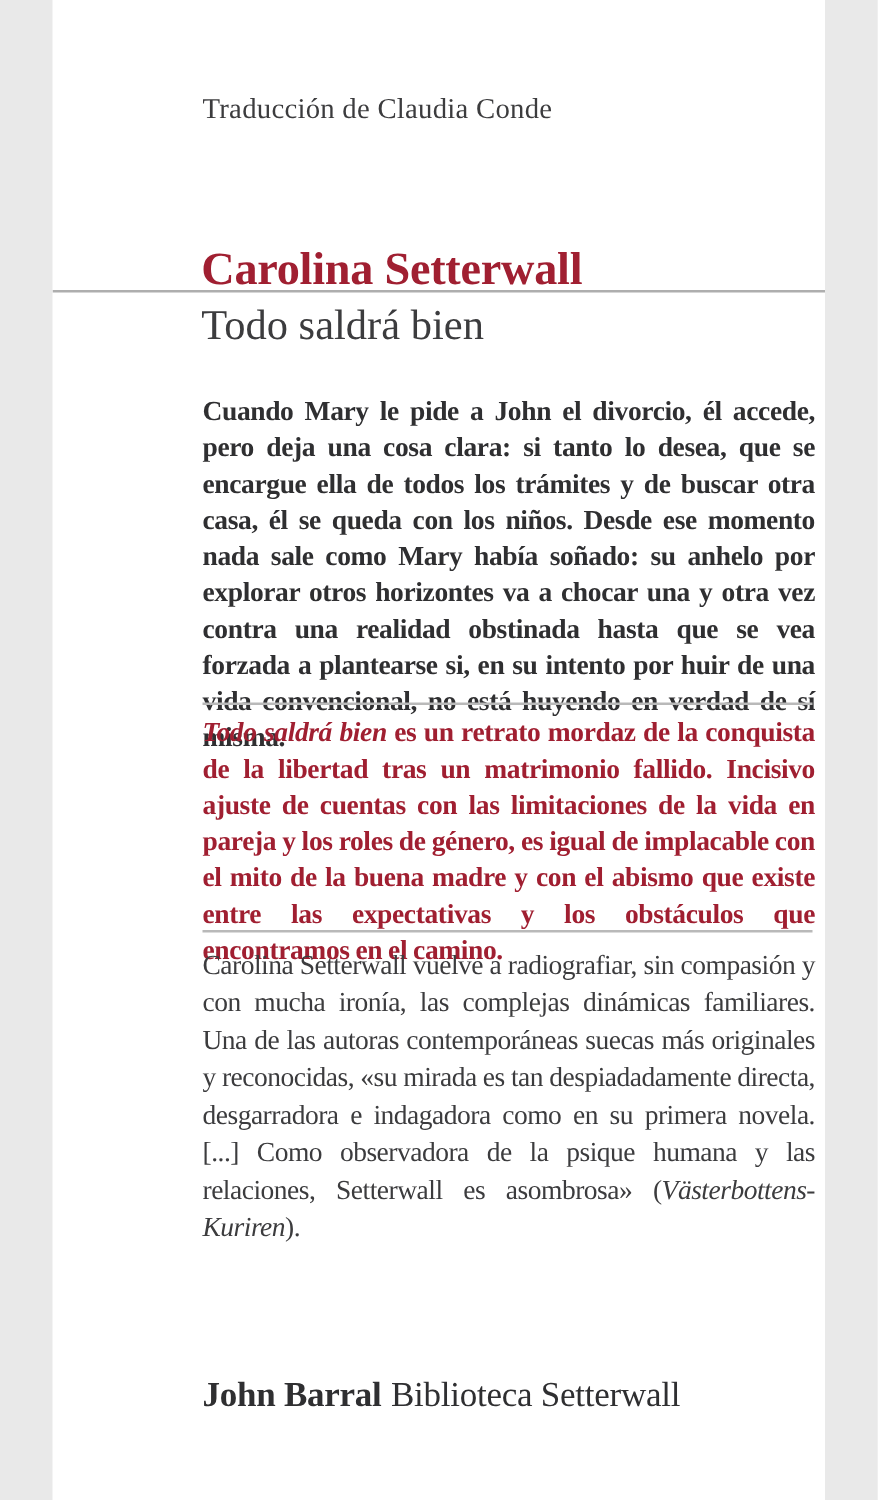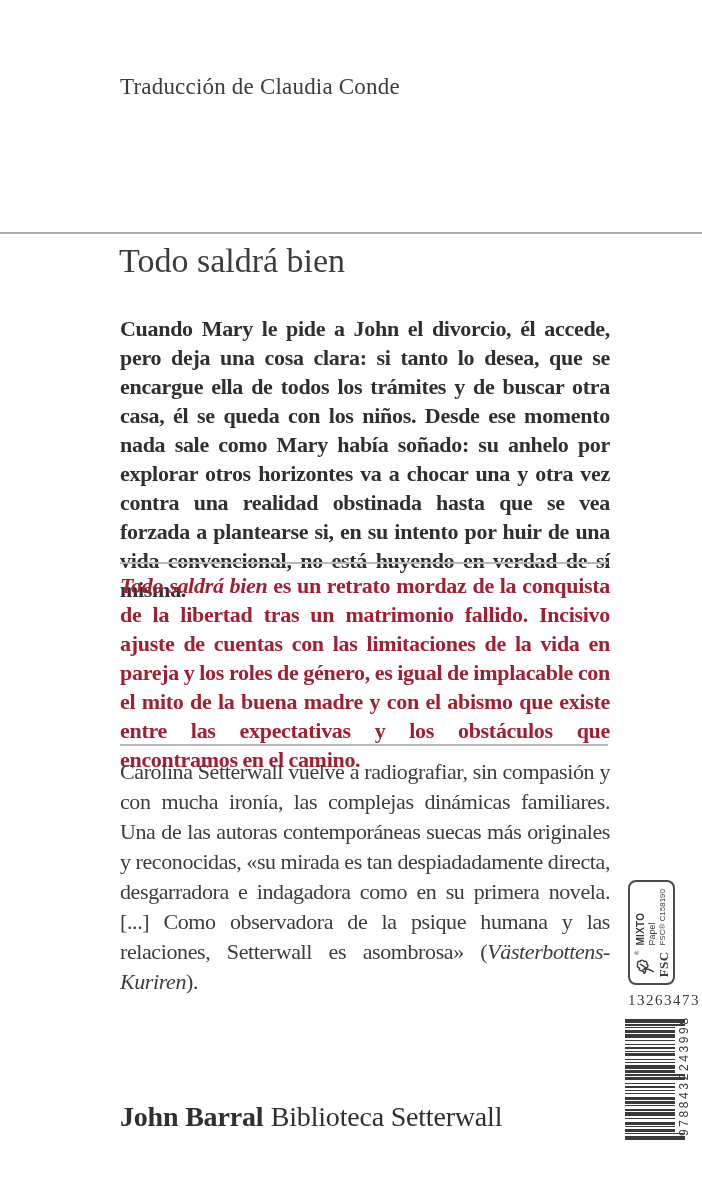--- a/index.html
+++ b/index.html
@@ -5,21 +5,21 @@
   :root{
     --accent-red:#a01f31;
     --text-dark:#2f2f31;
     --text-gray:#3c3c3e;
     --rule-gray:#aeaeae;
     --rule-light:#b9b9b9;
     --bar-ink:#3a3a3c;
   }
   html,body{margin:0;padding:0;background:#e9e9e9;}
   .page{
-    position:relative;width:702px;height:1200px;margin:0 auto;
+    position:relative;width:618px;height:1200px;margin:0 auto;
     background:#ffffff;overflow:hidden;
     font-family:"Liberation Serif", serif;color:var(--text-dark);
   }
   .abs{position:absolute;}
   .tagline{
     left:120px;top:74px;width:420px;
     font-size:23px;color:var(--text-gray);letter-spacing:.2px;
   }
   .full-rule{
     left:0;top:232px;width:702px;height:2px;
@@ -106,20 +106,21 @@
   }
 </style>
 </head>
 <body>
 
 <div class="page">
 
   <div class="abs tagline">Traducción de Claudia Conde</div>
 
   <div class="abs full-rule"></div>
+  <h1 class="abs author">Carolina Setterwall</h1>
   <h2 class="abs title">Todo saldrá bien</h2>
 
   <p class="abs bodycol para synopsis">Cuando Mary le pide a John el divorcio, él accede, pero deja una cosa clara: si tanto lo desea, que se encargue ella de todos los trámites y de buscar otra casa, él se queda con los niños. Desde ese momento nada sale como Mary había soñado: su anhelo por explorar otros horizontes va a chocar una y otra vez contra una realidad obstinada hasta que se vea forzada a plantearse si, en su intento por huir de una vida convencional, no está huyendo en verdad de sí misma.</p>
 
   <div class="abs sep sep1"></div>
 
   <p class="abs bodycol para blurb"><em>Todo saldrá bien</em><span> es un retrato mordaz de la conquista de la libertad tras un matrimonio fallido. Incisivo ajuste de cuentas con las limitaciones de la vida en pareja y los roles de género, es igual de implacable con el mito de la buena madre y con el abismo que existe entre las expectativas y los obstáculos que encontramos en el camino.</span></p>
 
   <div class="abs sep sep2"></div>
 

